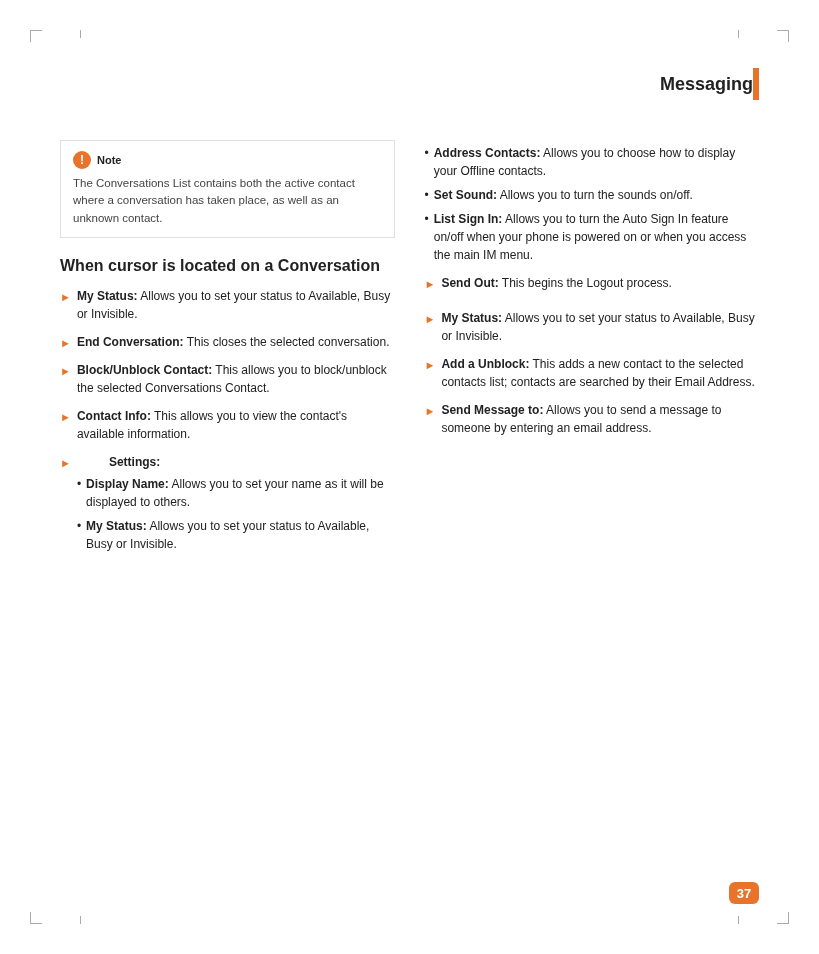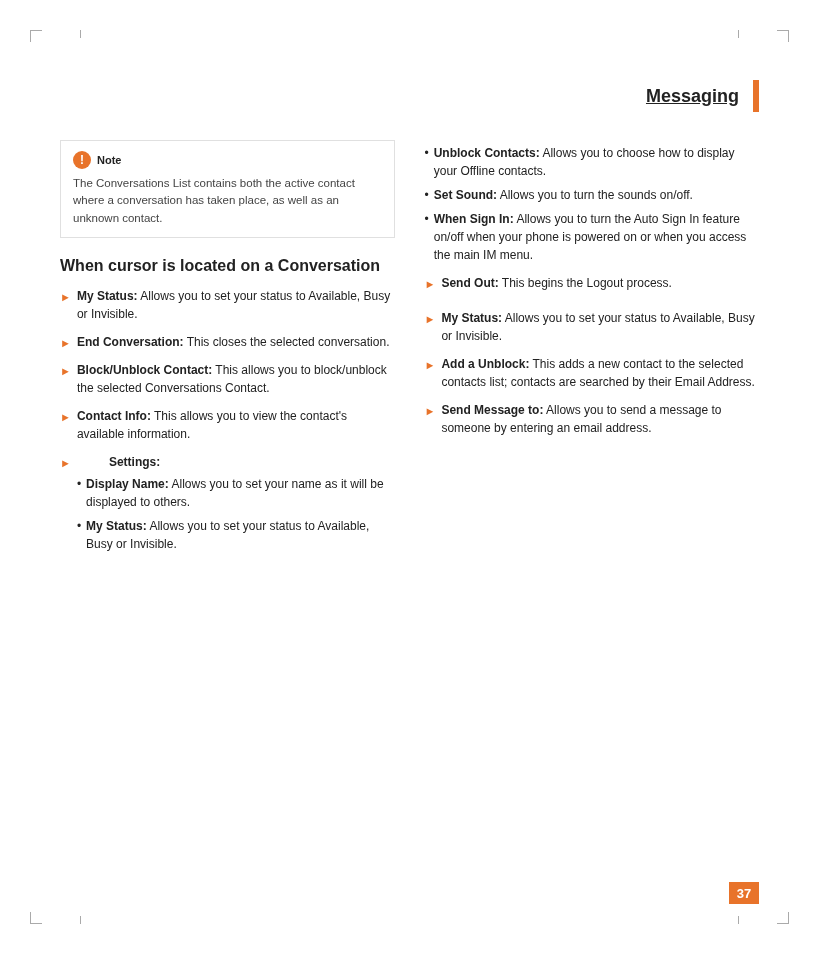--- a/index.html
+++ b/index.html
@@ -69,26 +69,25 @@
       bottom: 30px;
       right: 80px;
       width: 1px;
       height: 8px;
       background: #aaa;
     }
 
     
     .header-bar {
       position: absolute;
-      top: 80px;
+      top: 68px;
       right: 60px;
       display: flex;
       align-items: center;
-      gap: 14px;
-      text-decoration: underline;
+      gap: 0;
     }
 
     .header-title {
       font-size: 18px;
       font-weight: bold;
       color: #222;
     }
 
     .header-accent {
       width: 6px;
@@ -227,20 +226,21 @@
       right: 60px;
       background: #e8732a;
       color: white;
       font-size: 13px;
       font-weight: bold;
       width: 30px;
       height: 22px;
       display: flex;
       align-items: center;
       justify-content: center;
+      border-radius: 6px;
     }
 
     .settings-label {
       font-weight: bold;
       margin-left: 32px;
     }
   </style>
 </head>
 <body>
 
@@ -324,33 +324,33 @@
       </ul>
 
     </div>
 
     <div class="right-col">
 
       <ul class="sub-list" style="margin-bottom: 10px;">
         <li>
           <span class="bullet">•</span>
           <span>
-            <span class="item-label">Unblock Contacts:</span><span> Allows you to choose how to display your Offline contacts.</span>
+            <span class="item-label">Address Contacts:</span><span> Allows you to choose how to display your Offline contacts.</span>
           </span>
         </li>
         <li>
           <span class="bullet">•</span>
           <span>
             <span class="item-label">Set Sound:</span><span> Allows you to turn the sounds on/off.</span>
           </span>
         </li>
         <li>
           <span class="bullet">•</span>
           <span>
-            <span class="item-label">When Sign In:</span><span> Allows you to turn the Auto Sign In feature on/off when your phone is powered on or when you access the main IM menu.</span>
+            <span class="item-label">List Sign In:</span><span> Allows you to turn the Auto Sign In feature on/off when your phone is powered on or when you access the main IM menu.</span>
           </span>
         </li>
       </ul>
 
       <ul class="item-list" style="margin-bottom: 16px;">
         <li>
           <span class="arrow-icon">►</span>
           <span class="item-text">
             <span class="item-label">Send Out:</span><span> This begins the Logout process.</span>
           </span>

